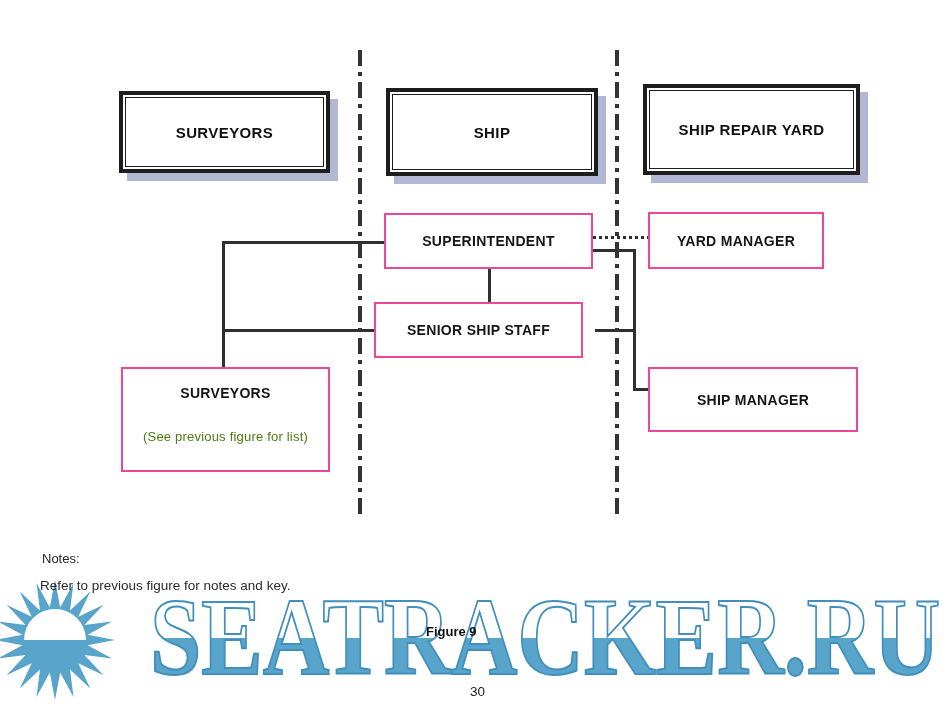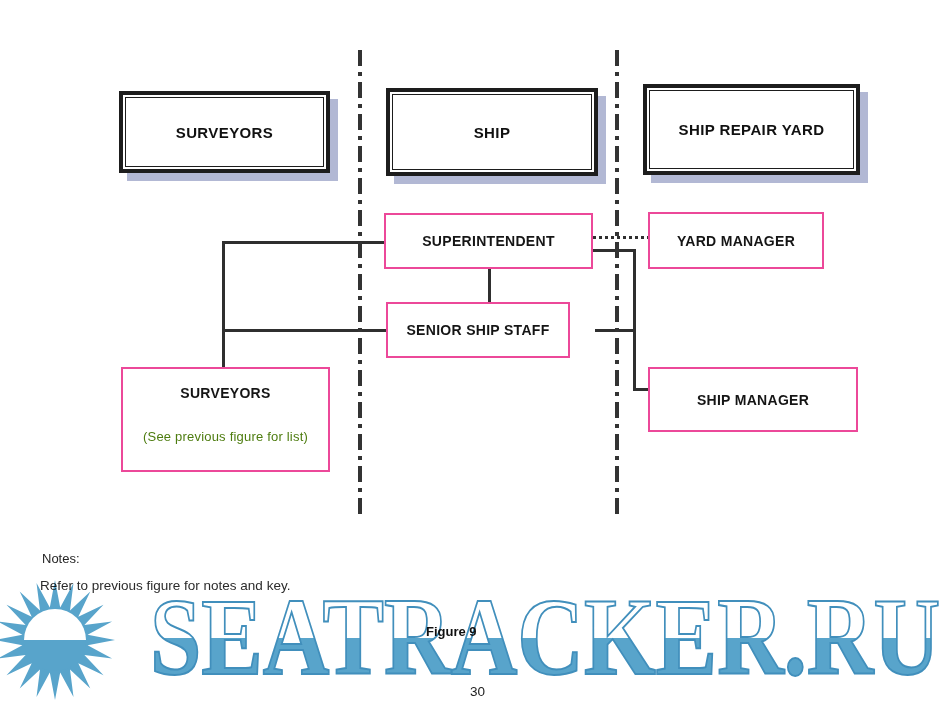--- a/index.html
+++ b/index.html
@@ -71,21 +71,21 @@
   <div class="vline" style="left:488px;top:268px;height:35px;"></div>
   <div class="dotline" style="left:593px;top:236px;width:55px;"></div>
   <div class="hline" style="left:593px;top:249px;width:43px;"></div>
   <div class="vline" style="left:633px;top:249px;height:142px;"></div>
   <div class="hline" style="left:595px;top:329px;width:38px;"></div>
   <div class="hline" style="left:633px;top:388px;width:16px;"></div>
 
   <div class="node" style="left:384px;top:213px;width:209px;height:56px;">
     <span>SUPERINTENDENT</span>
   </div>
-  <div class="node" style="left:386px;top:302px;width:184px;height:56px;">
+  <div class="node" style="left:374px;top:302px;width:209px;height:56px;">
     <span>SENIOR SHIP STAFF</span>
   </div>
   <div class="node" style="left:648px;top:212px;width:176px;height:57px;">
     <span>YARD MANAGER</span>
   </div>
   <div class="node" style="left:648px;top:367px;width:210px;height:65px;">
     <span>SHIP MANAGER</span>
   </div>
   <div class="node tall" style="left:121px;top:367px;width:209px;height:105px;">
     <span>SURVEYORS</span>

